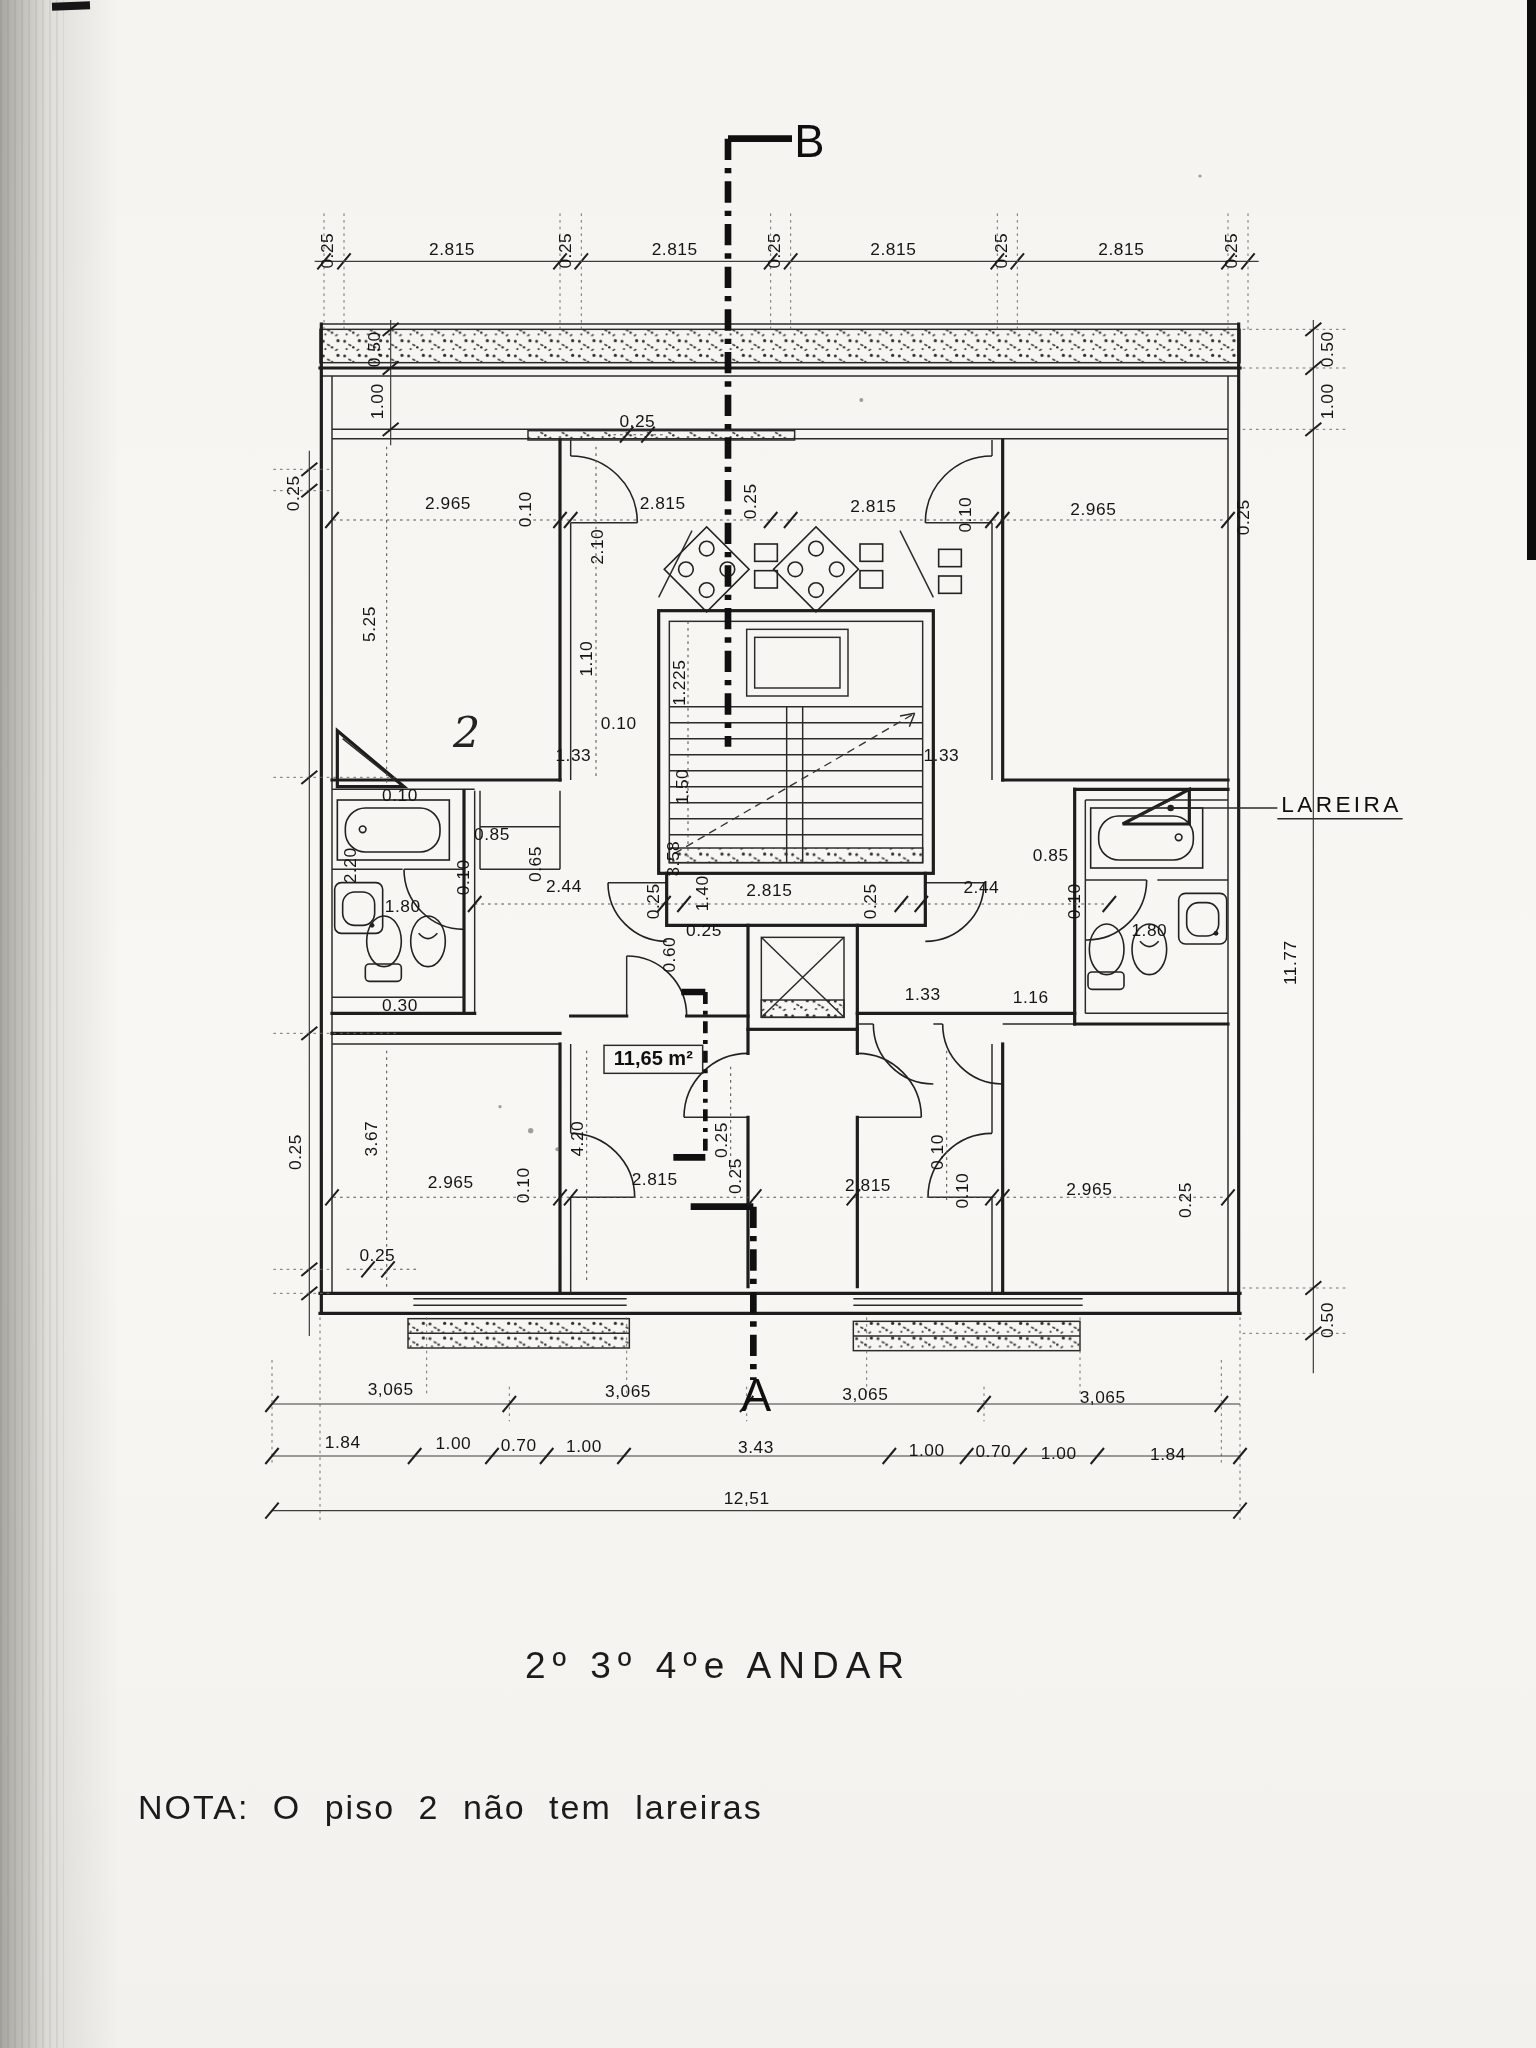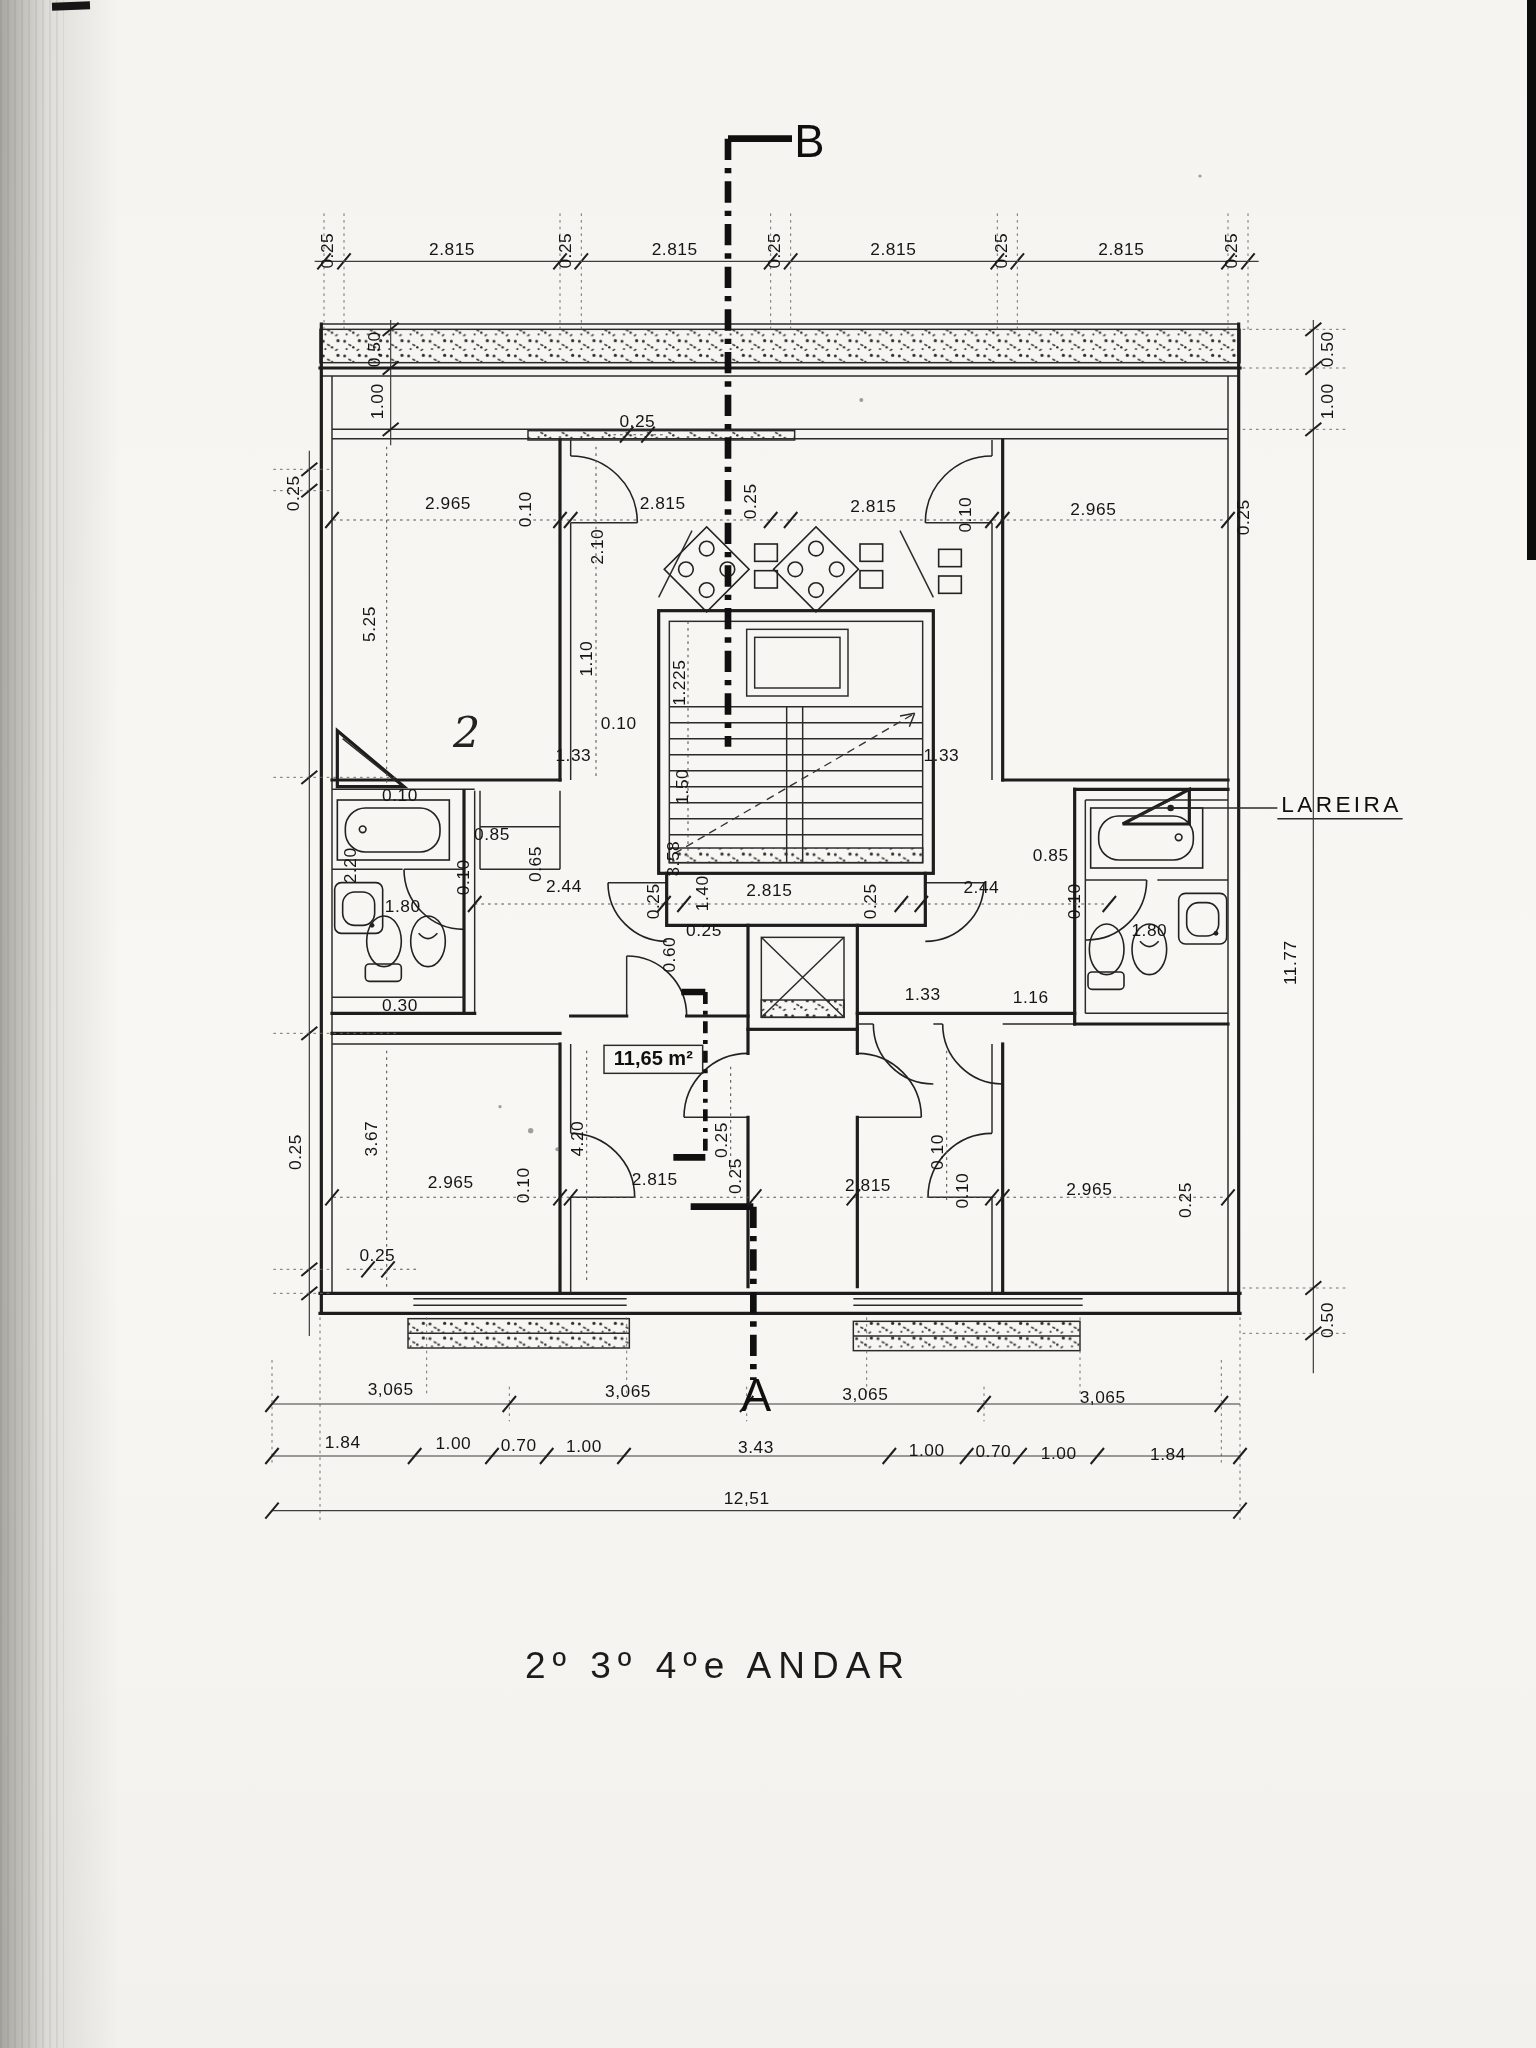--- a/index.html
+++ b/index.html
@@ -415,13 +415,14 @@
     <g id="plan-labels">
         <text x="607" y="118" class="marker">B</text>
         <text x="567" y="1058" class="marker">A</text>
         <text x="961" y="609" class="lareira">LAREIRA</text>
         <text x="490" y="799" class="area">11,65 m²</text>
         <text x="350" y="560" class="hand">2</text>
       </g>
   </svg>
 
   <div class="title">2º 3º 4ºe ANDAR</div>
+  <div class="note">NOTA: O piso 2 não tem lareiras</div>
 </div>
 
 </body></html>

